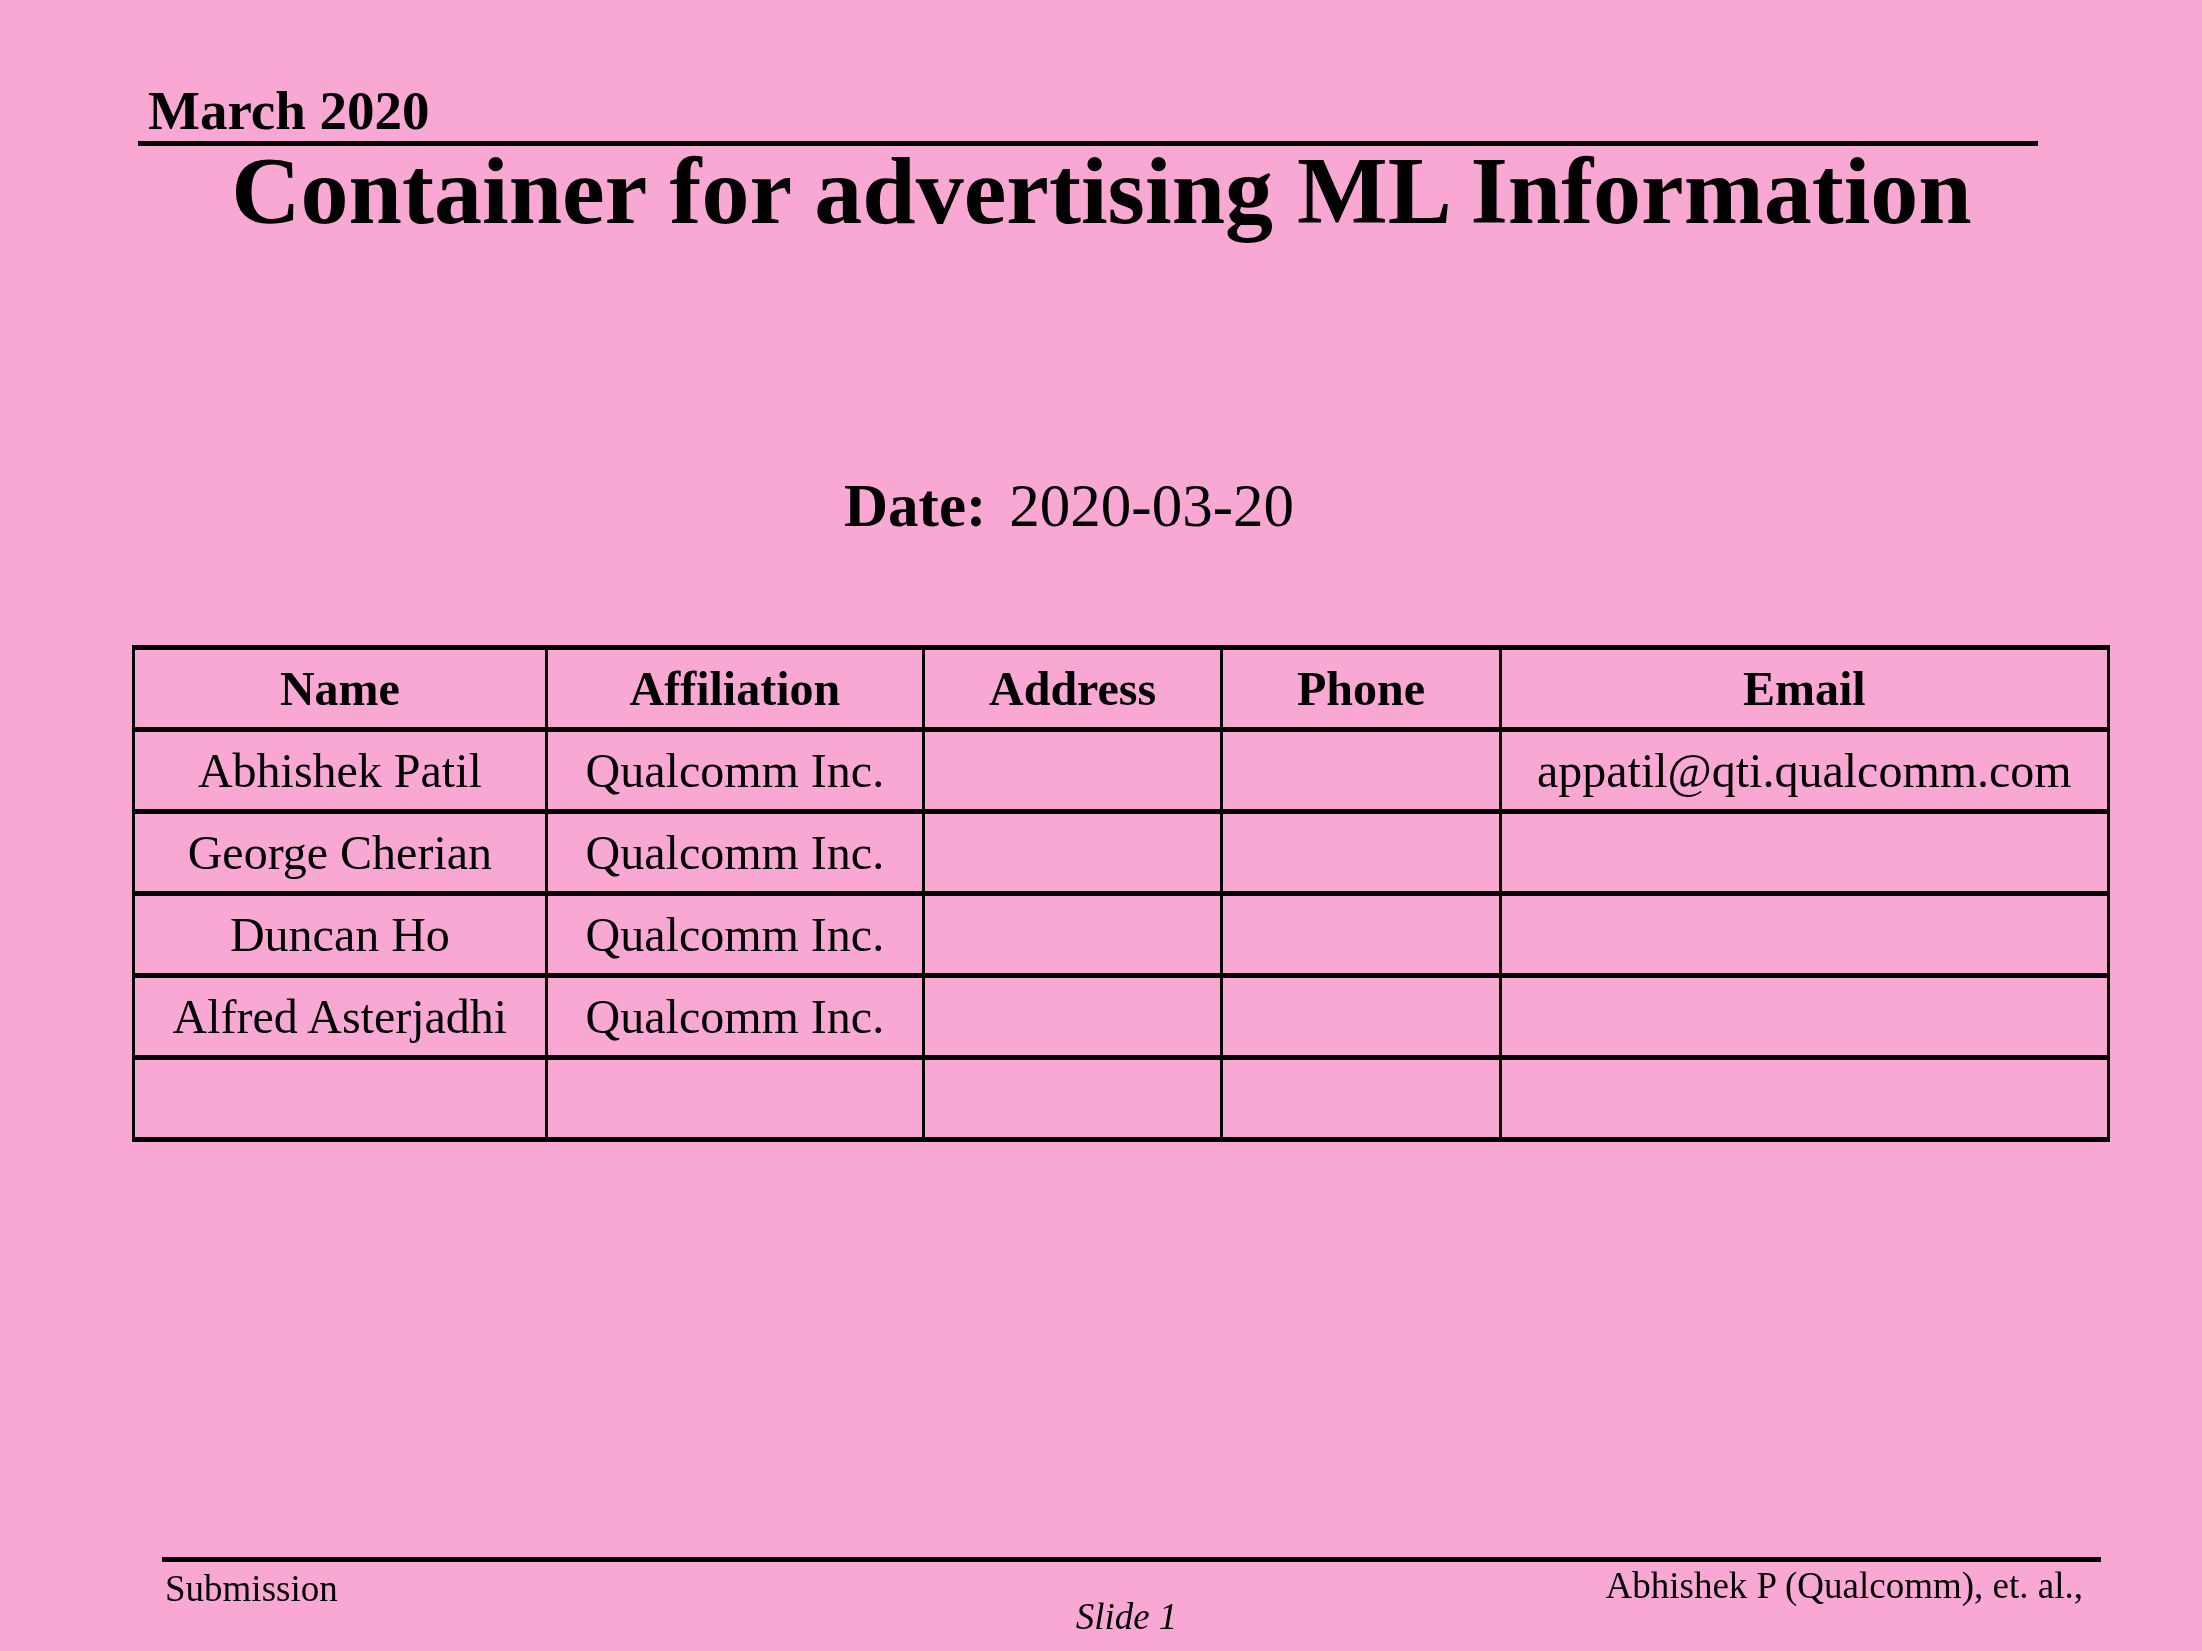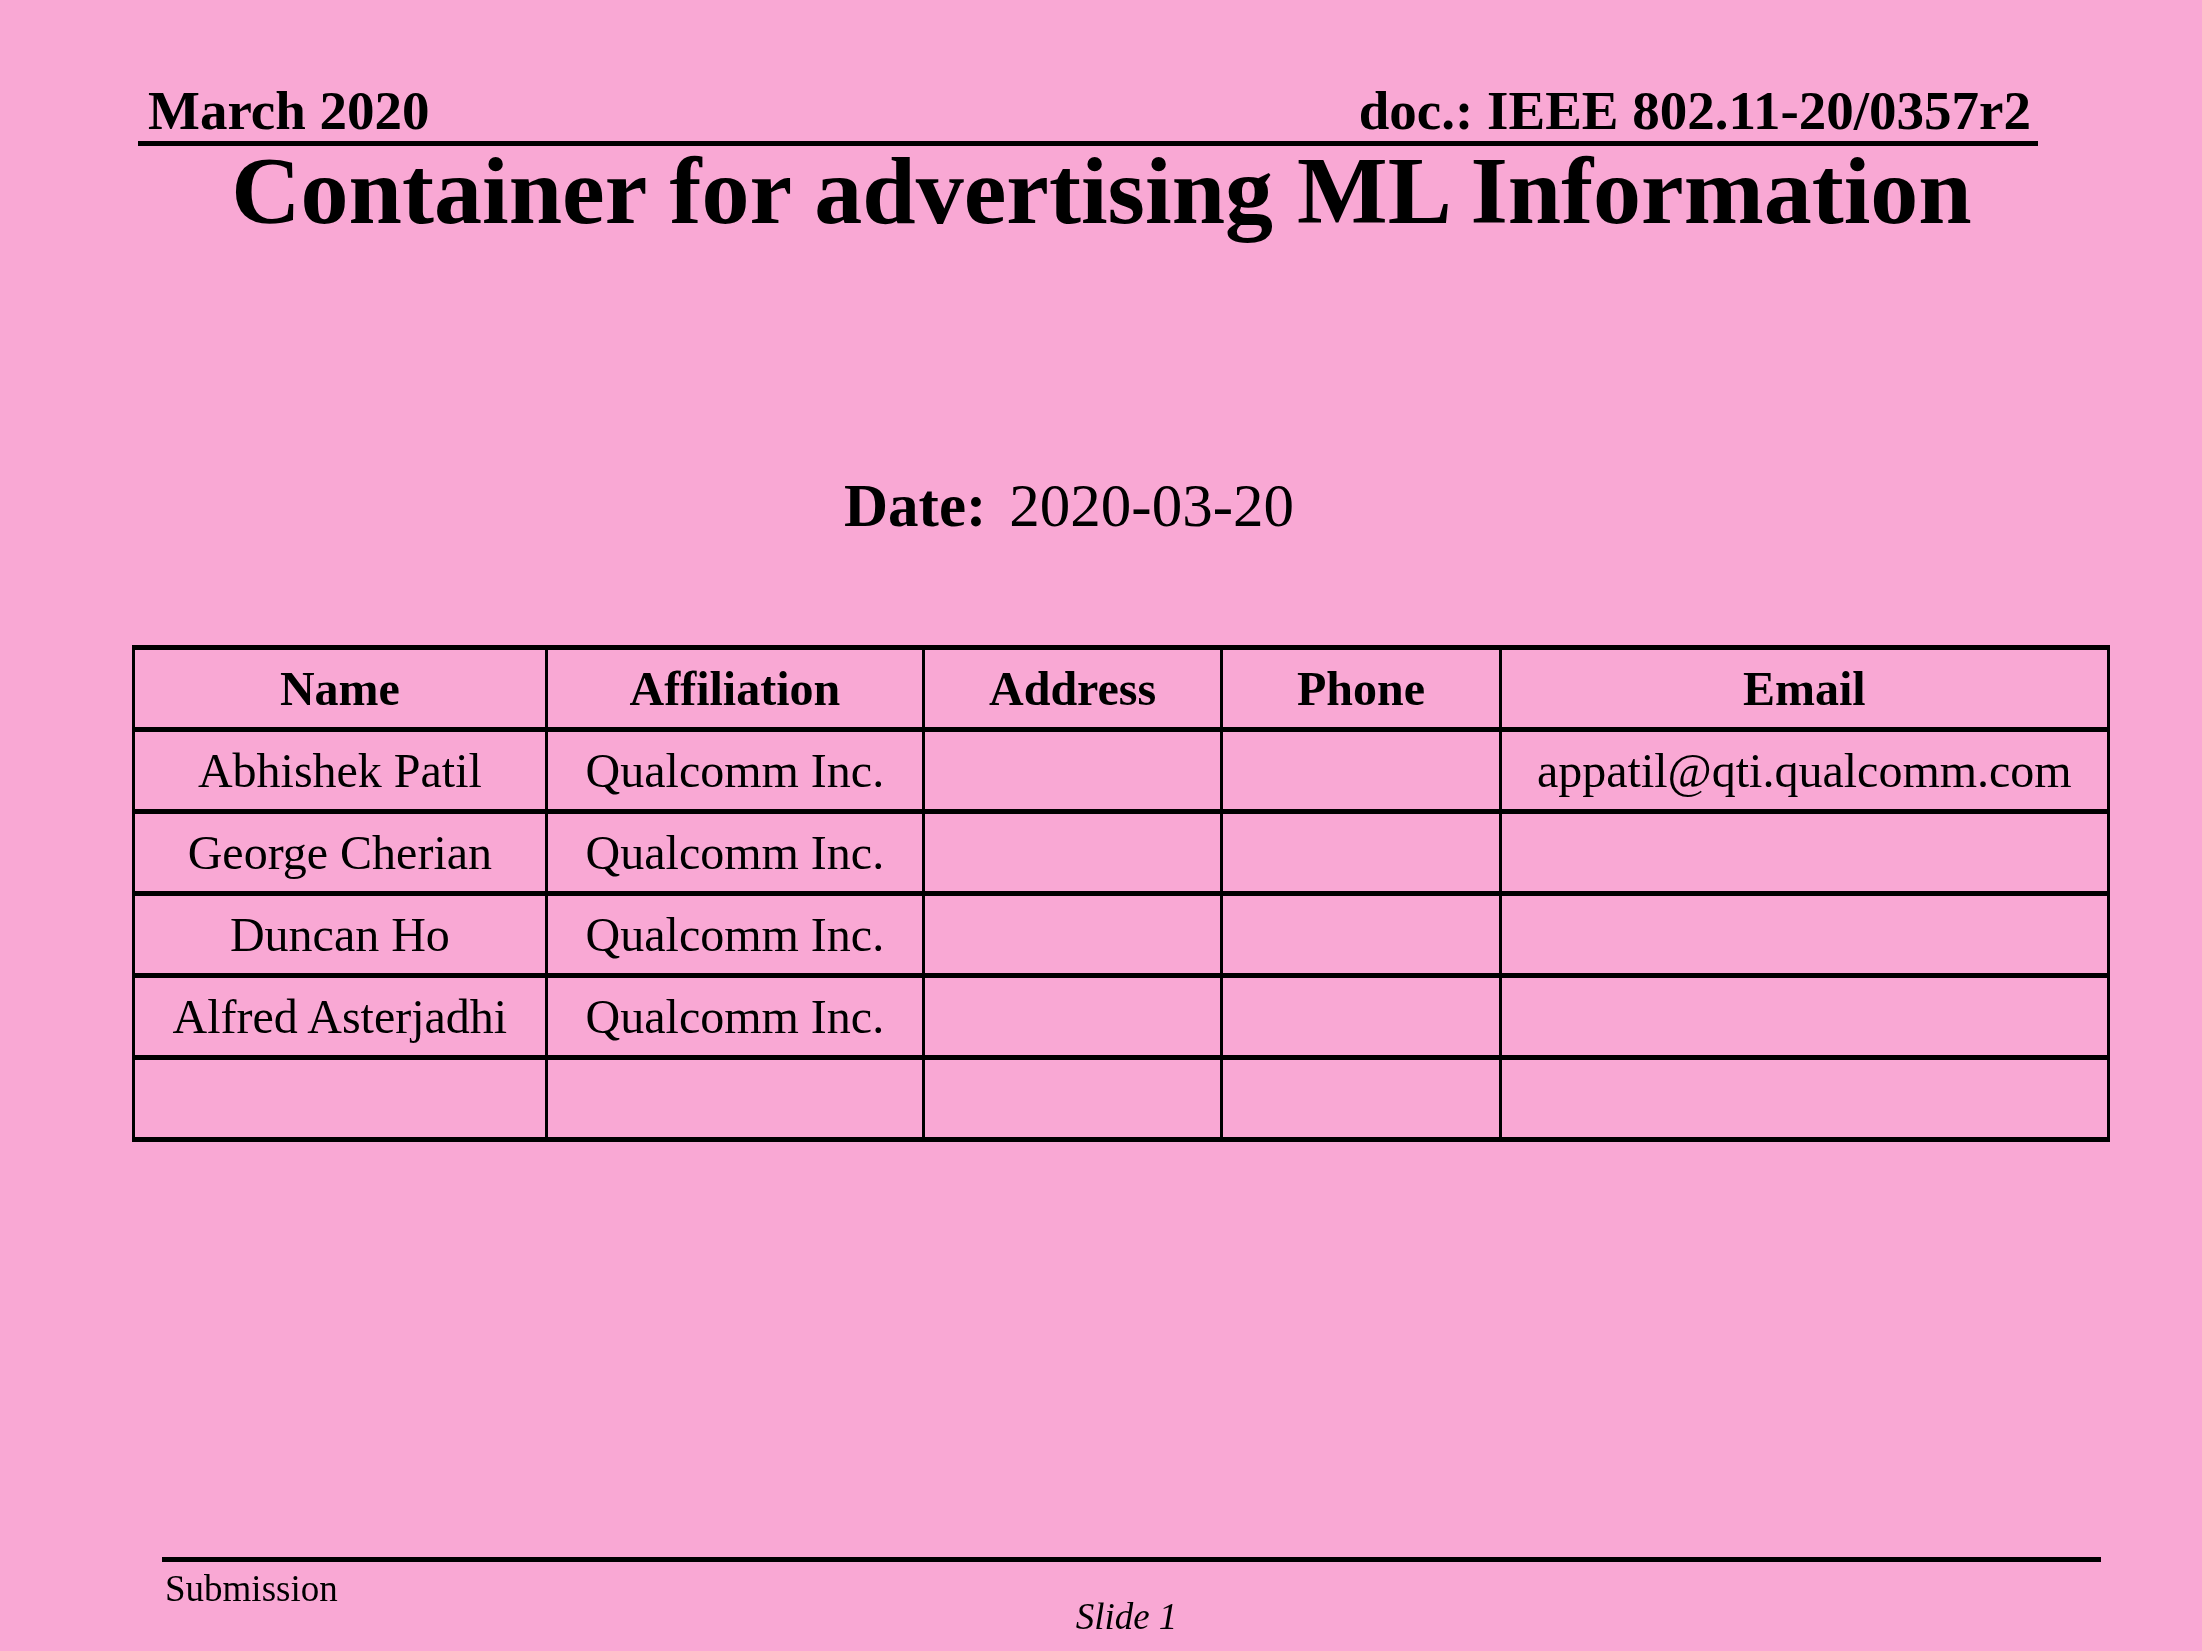--- a/index.html
+++ b/index.html
@@ -136,21 +136,20 @@
     line-height: 1.1;
     white-space: nowrap;
   }
 </style>
 </head>
 <body>
 
 <div class="slide">
 
   <div class="hdr-left">March 2020</div>
-  <div class="hdr-right">doc.: IEEE 802.11-20/0357r2</div>
   <div class="hdr-rule"></div>
 
   <div class="title">Container for advertising ML Information</div>
 
   <div class="date-line">
     <span class="lbl">Date:</span><span>2020-03-20</span>
   </div>
 
   <div class="tbl-wrap">
     <table class="contributors">
@@ -206,15 +205,16 @@
           <td></td>
           <td></td>
         </tr>
       </tbody>
     </table>
   </div>
 
   <div class="ftr-rule"></div>
   <div class="ftr-left">Submission</div>
   <div class="ftr-center">Slide 1</div>
+  <div class="ftr-right">Abhishek P (Qualcomm), et. al.,</div>
 
 </div>
 
 
 </body></html>

